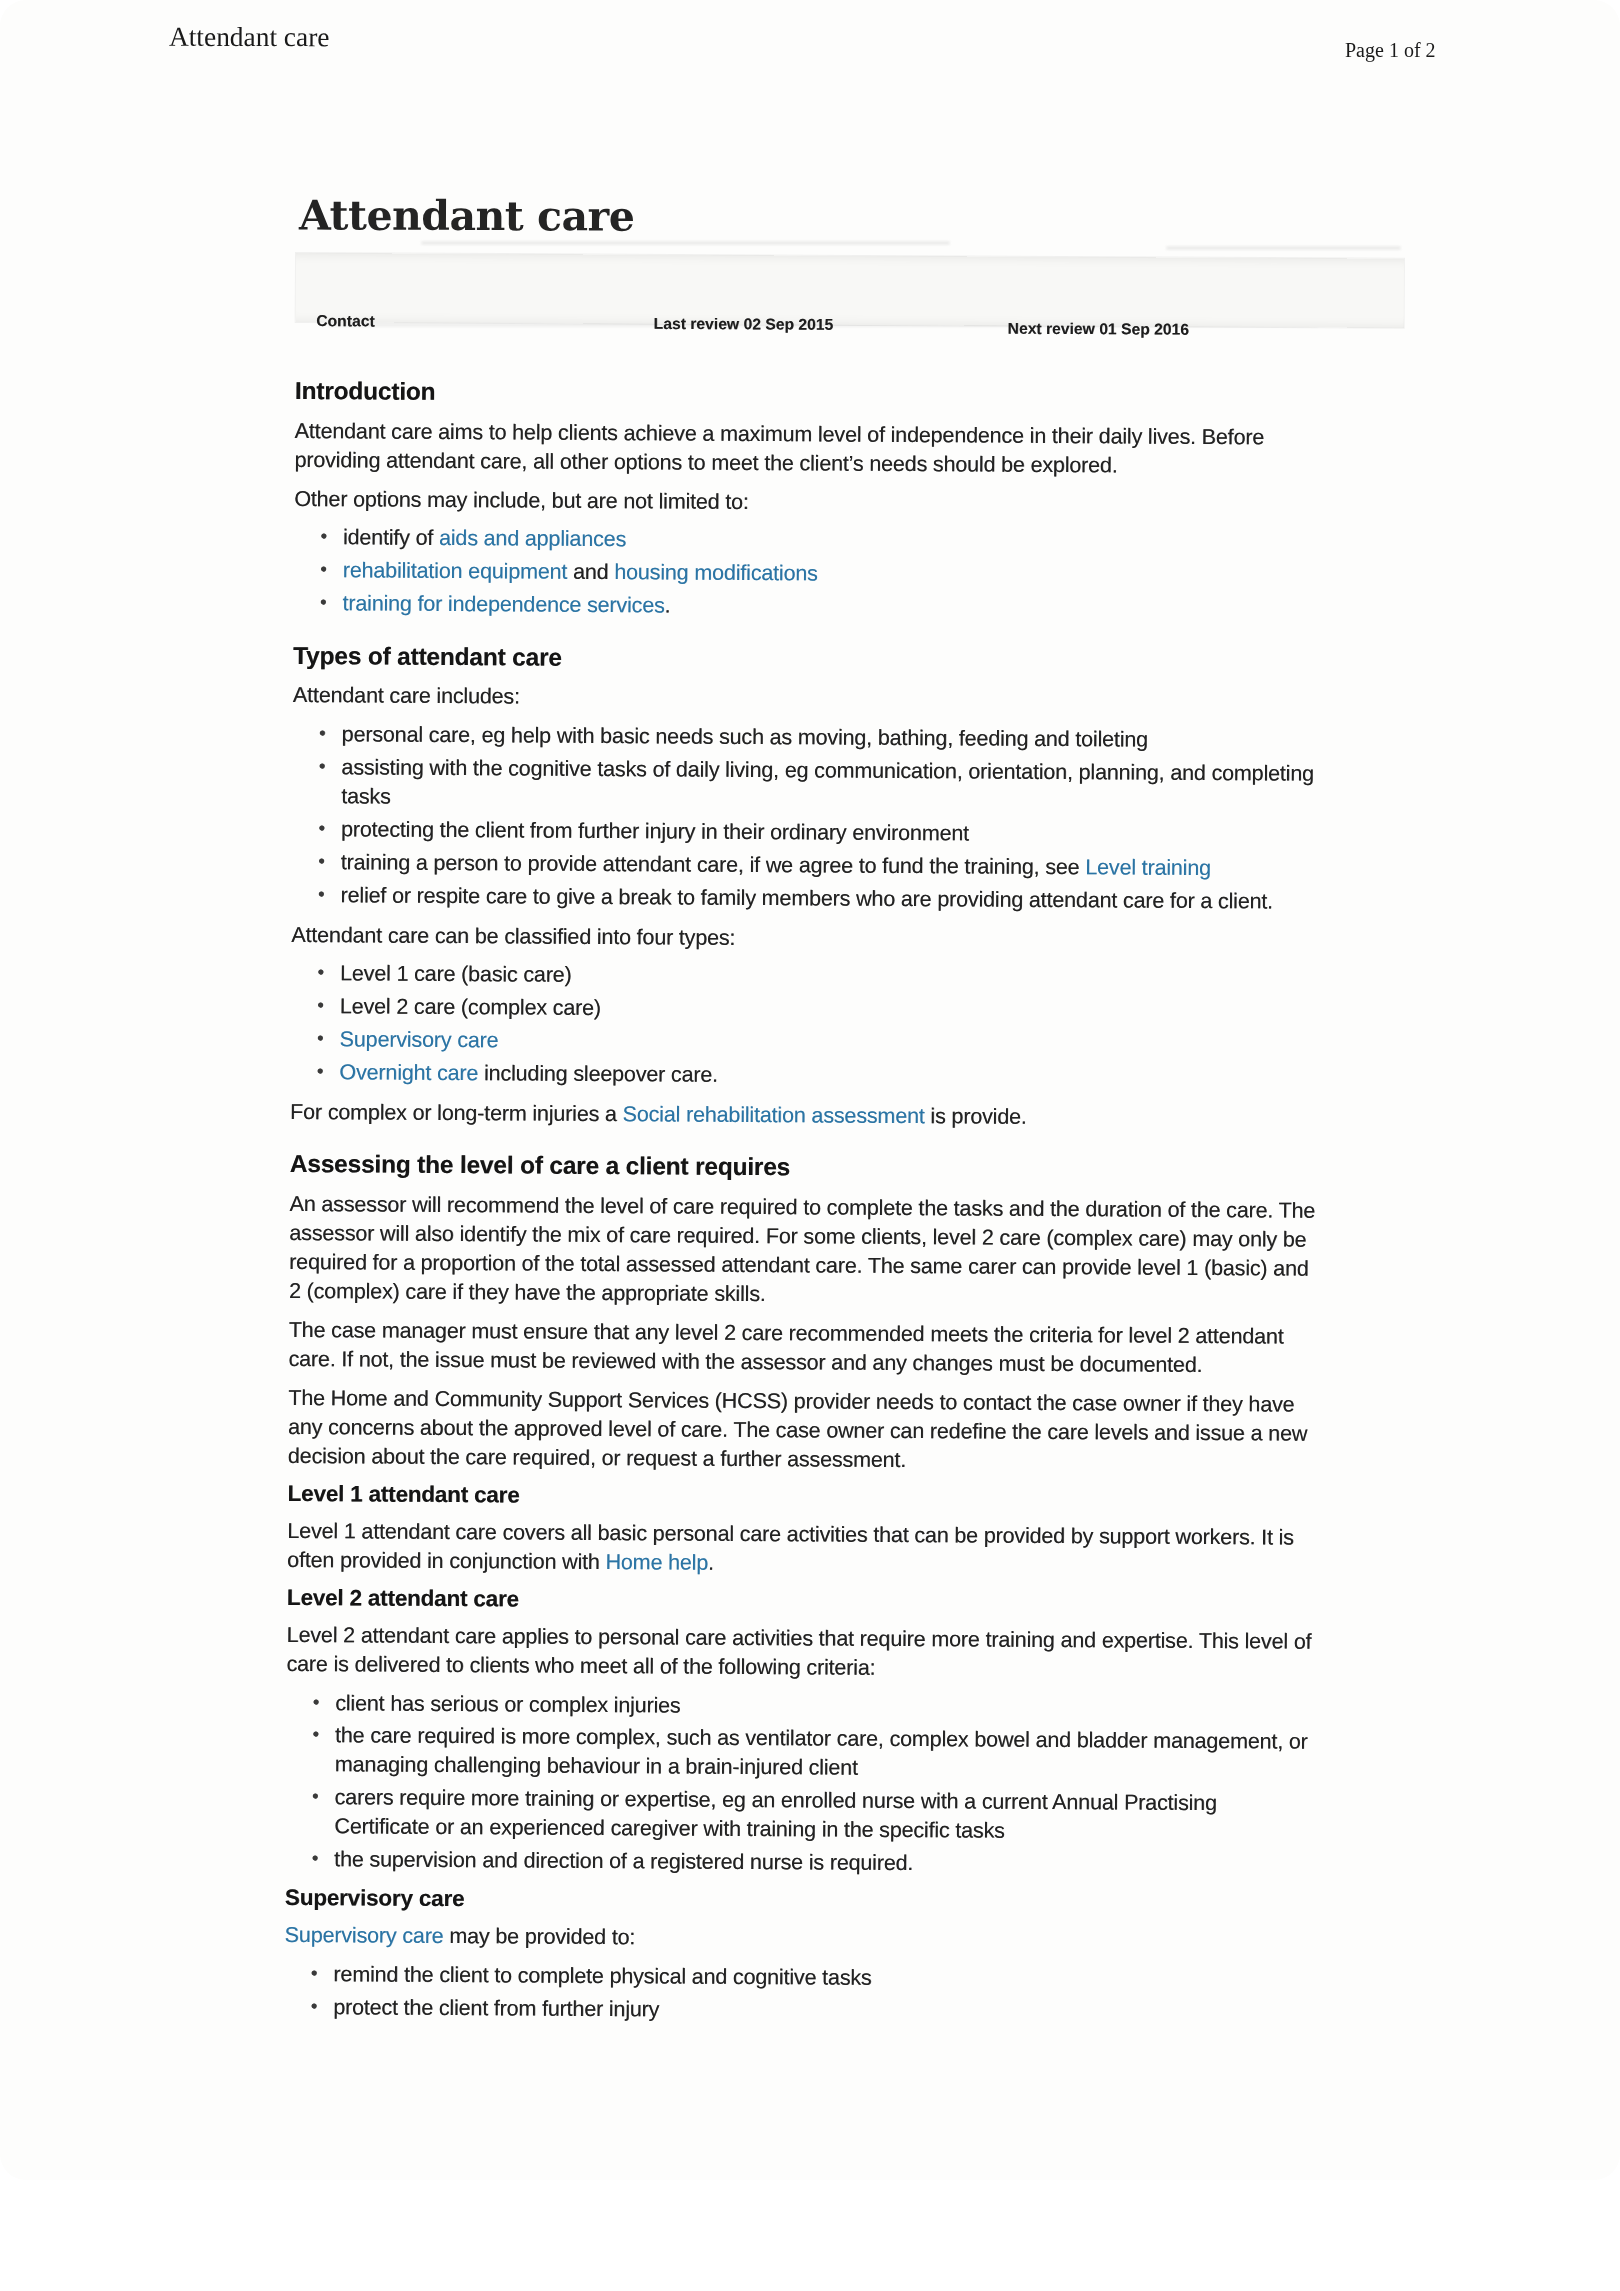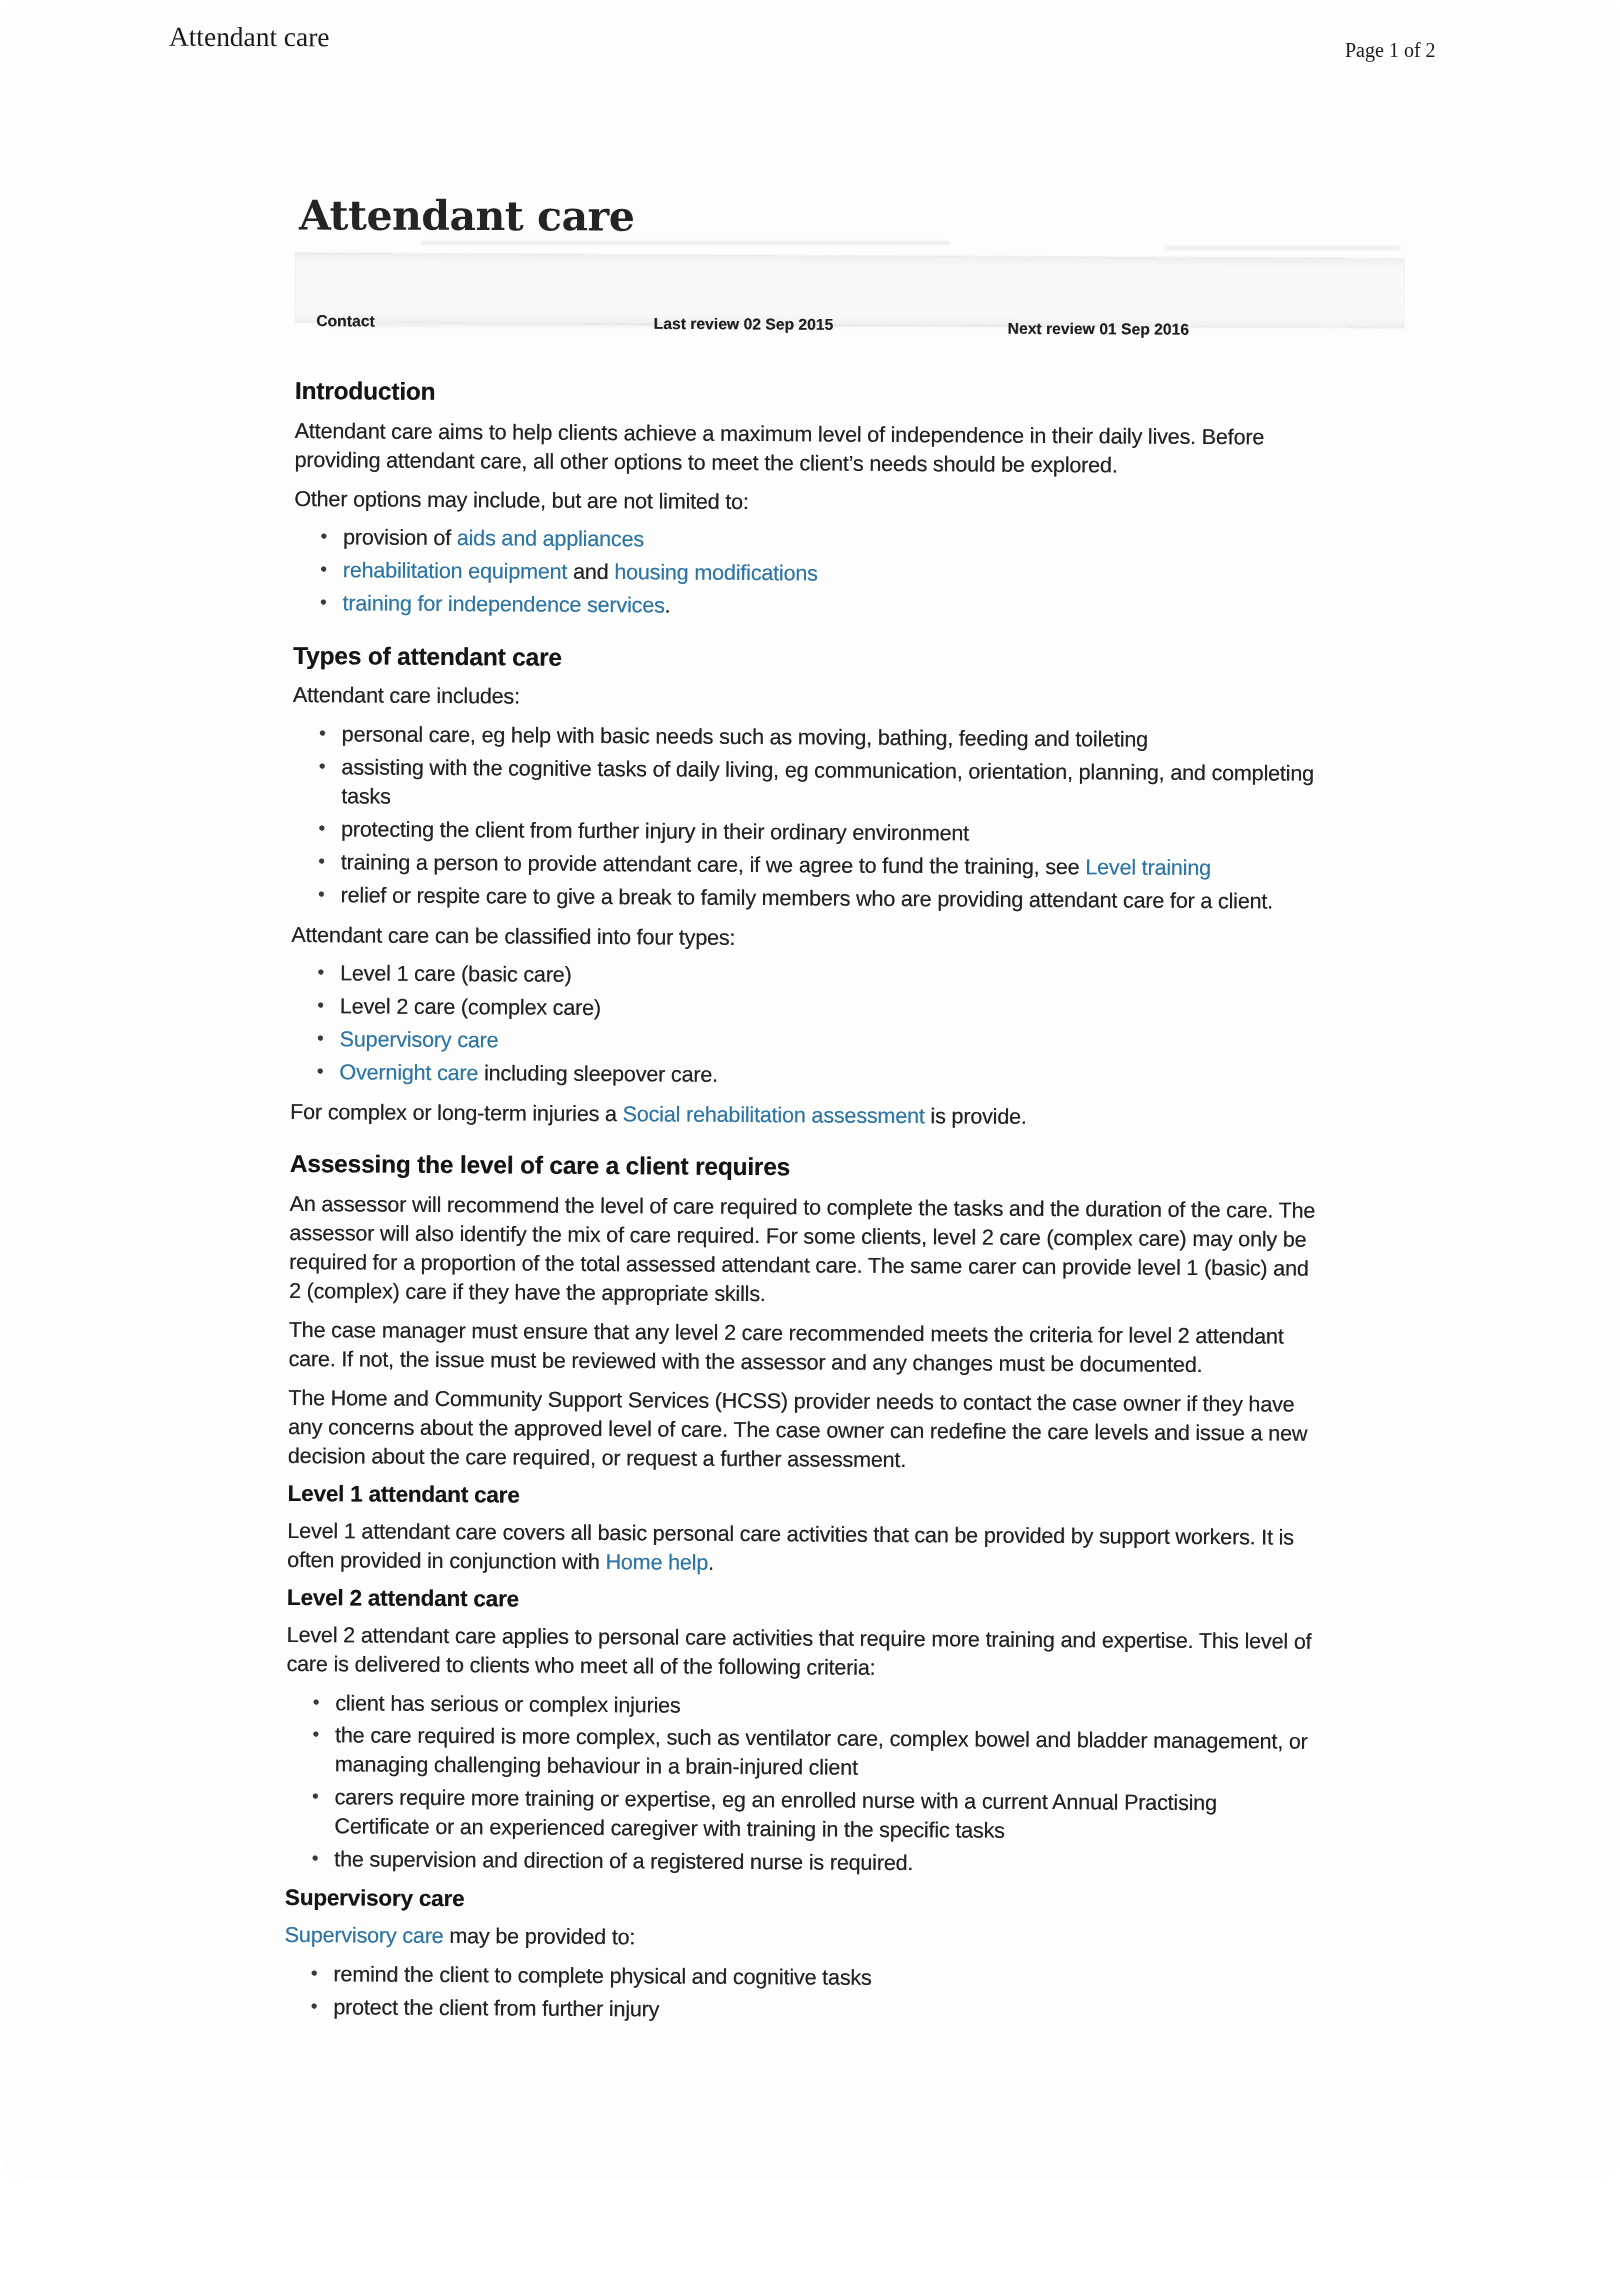--- a/index.html
+++ b/index.html
@@ -64,21 +64,21 @@
     <span class="ib ib-last">Last review 02 Sep 2015</span>
     <span class="ib ib-next">Next review 01 Sep 2016</span>
   </div>
 
   <div class="body-col">
 
     <h2>Introduction</h2>
     <p><span>Attendant care aims to help clients achieve a maximum level of independence in their daily lives. Before providing attendant care, all other options to meet the client’s needs should be explored.</span></p>
     <p><span>Other options may include, but are not limited to:</span></p>
     <ul>
-      <li><span>provision of </span><span class="lnk">aids and appliances</span></li>
+      <li><span>identify of </span><span class="lnk">aids and appliances</span></li>
       <li><span class="lnk">rehabilitation equipment</span><span> and </span><span class="lnk">housing modifications</span></li>
       <li><span class="lnk">training for independence services</span><span>.</span></li>
     </ul>
 
     <h2>Types of attendant care</h2>
     <p><span>Attendant care includes:</span></p>
     <ul>
       <li><span>personal care, eg help with basic needs such as moving, bathing, feeding and toileting</span></li>
       <li><span>assisting with the cognitive tasks of daily living, eg communication, orientation, planning, and completing tasks</span></li>
       <li><span>protecting the client from further injury in their ordinary environment</span></li>

